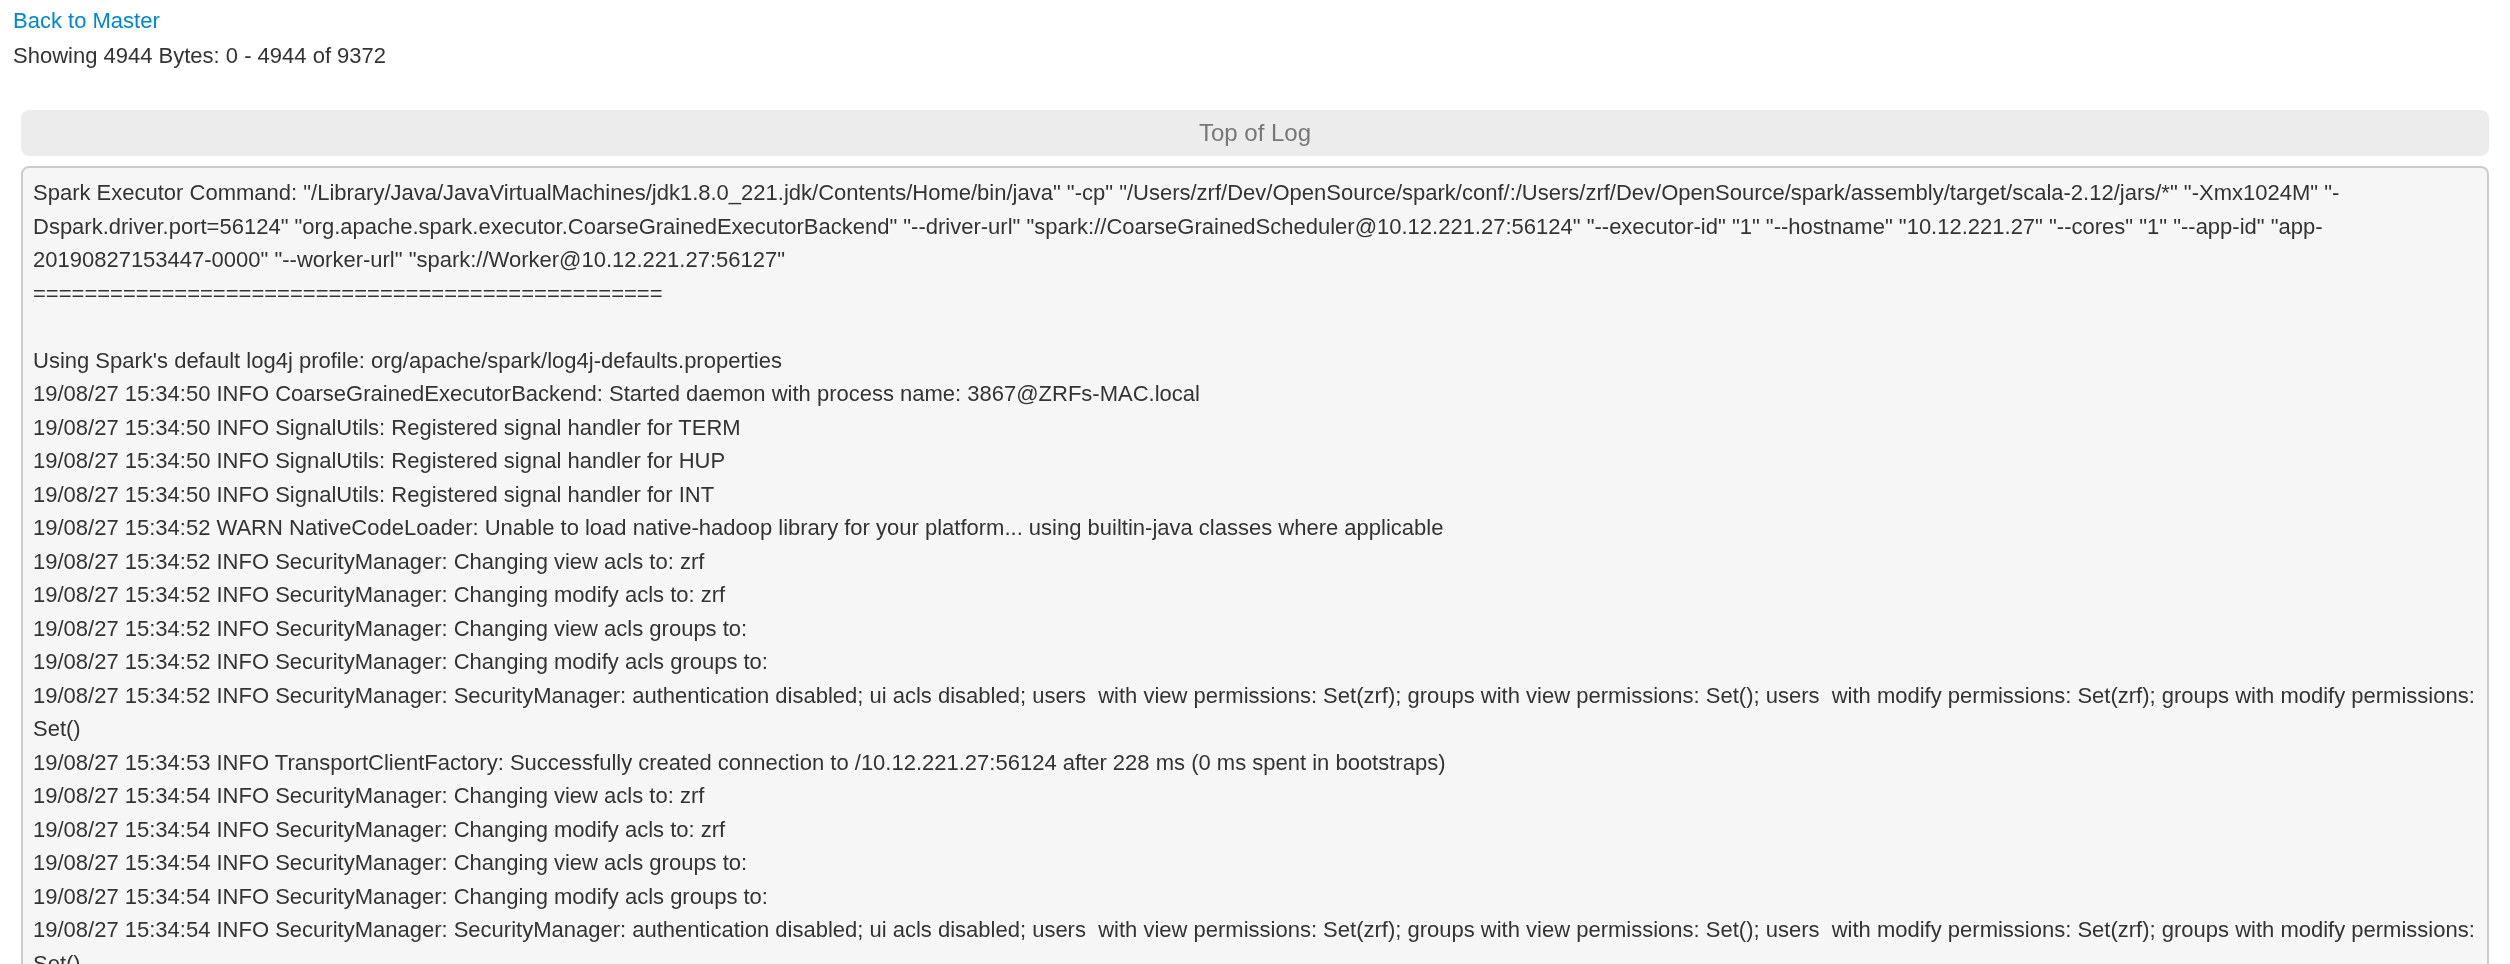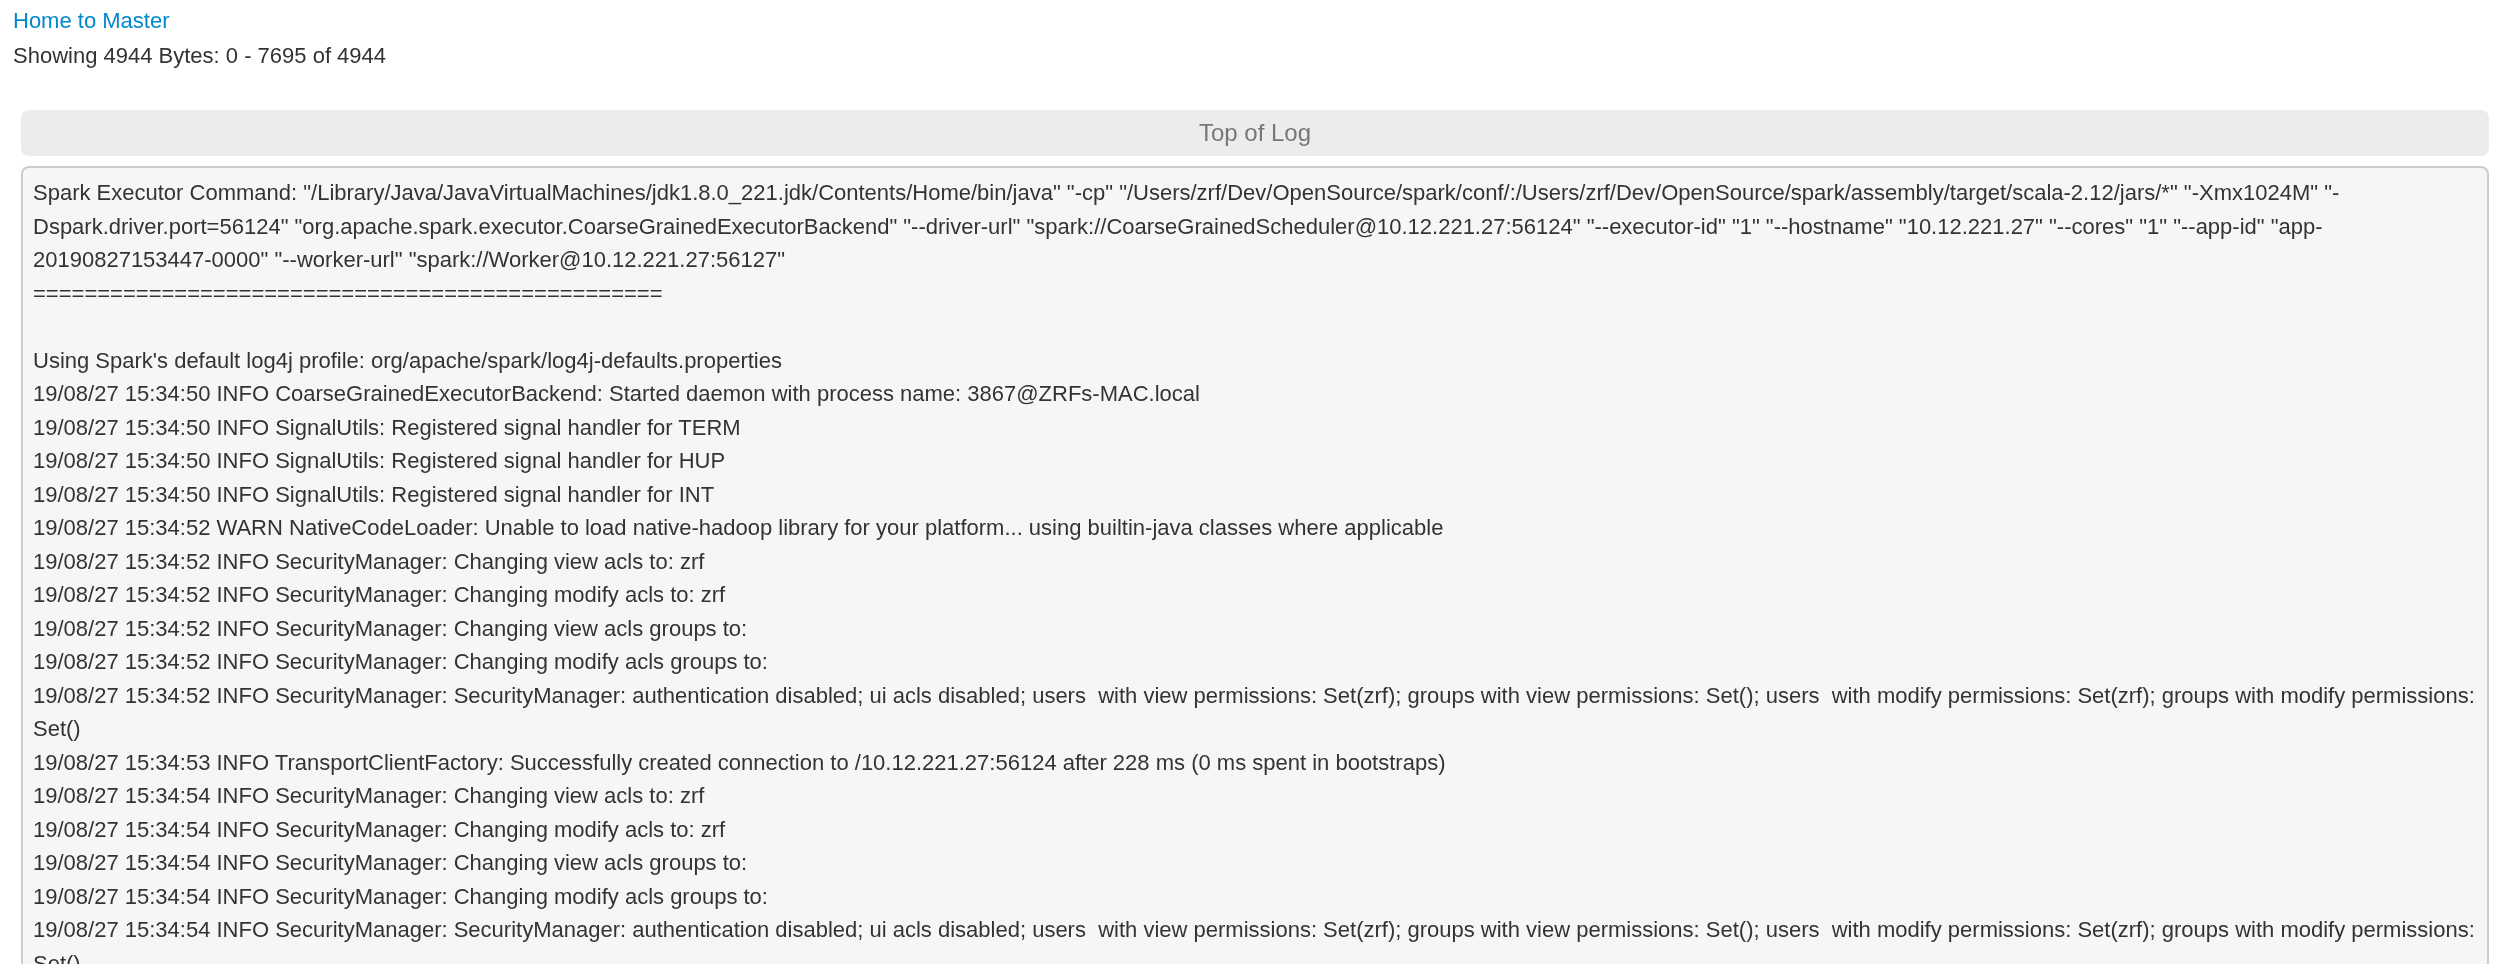--- a/index.html
+++ b/index.html
@@ -42,23 +42,23 @@
   .log-text{
     margin:0;
     font-family:"Liberation Sans",sans-serif;
     font-size:22px;line-height:33.5px;color:var(--body-text);
     white-space:pre-wrap;word-wrap:break-word;
   }
 </style>
 </head>
 <body>
 
-<a href="#" class="back-link">Home to Master</a>
+<a href="#" class="back-link">Back to Master</a>
 
-<div class="byte-range">Showing 4944 Bytes: 0 - 7695 of 4944</div>
+<div class="byte-range">Showing 4944 Bytes: 0 - 4944 of 9372</div>
 
 <div class="log-header-bar">
   <span>Top of Log</span>
 </div>
 
 <div class="log-box">
   <pre class="log-text">Spark Executor Command: "/Library/Java/JavaVirtualMachines/jdk1.8.0_221.jdk/Contents/Home/bin/java" "-cp" "/Users/zrf/Dev/OpenSource/spark/conf/:/Users/zrf/Dev/OpenSource/spark/assembly/target/scala-2.12/jars/*" "-Xmx1024M" "-Dspark.driver.port=56124" "org.apache.spark.executor.CoarseGrainedExecutorBackend" "--driver-url" "spark://CoarseGrainedScheduler@10.12.221.27:56124" "--executor-id" "1" "--hostname" "10.12.221.27" "--cores" "1" "--app-id" "app-20190827153447-0000" "--worker-url" "spark://Worker@10.12.221.27:56127"
 =================================================
 
 Using Spark's default log4j profile: org/apache/spark/log4j-defaults.properties

